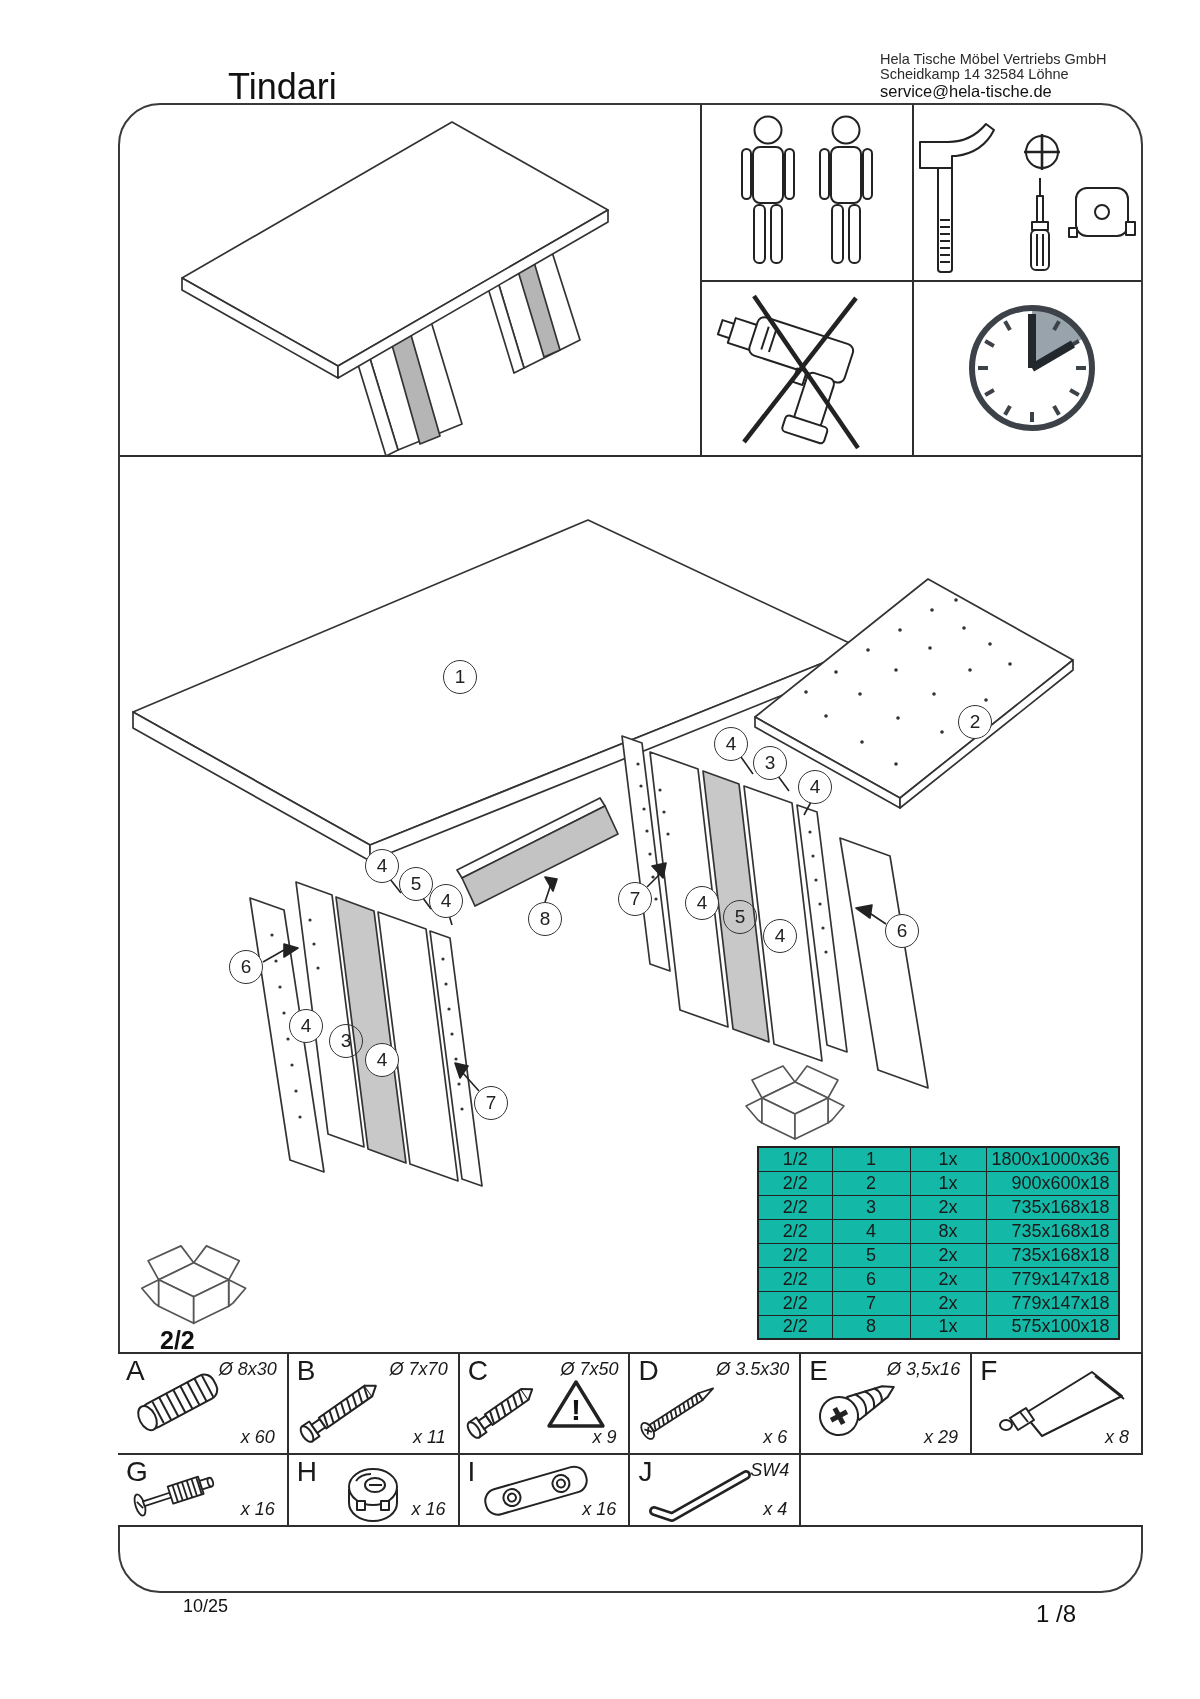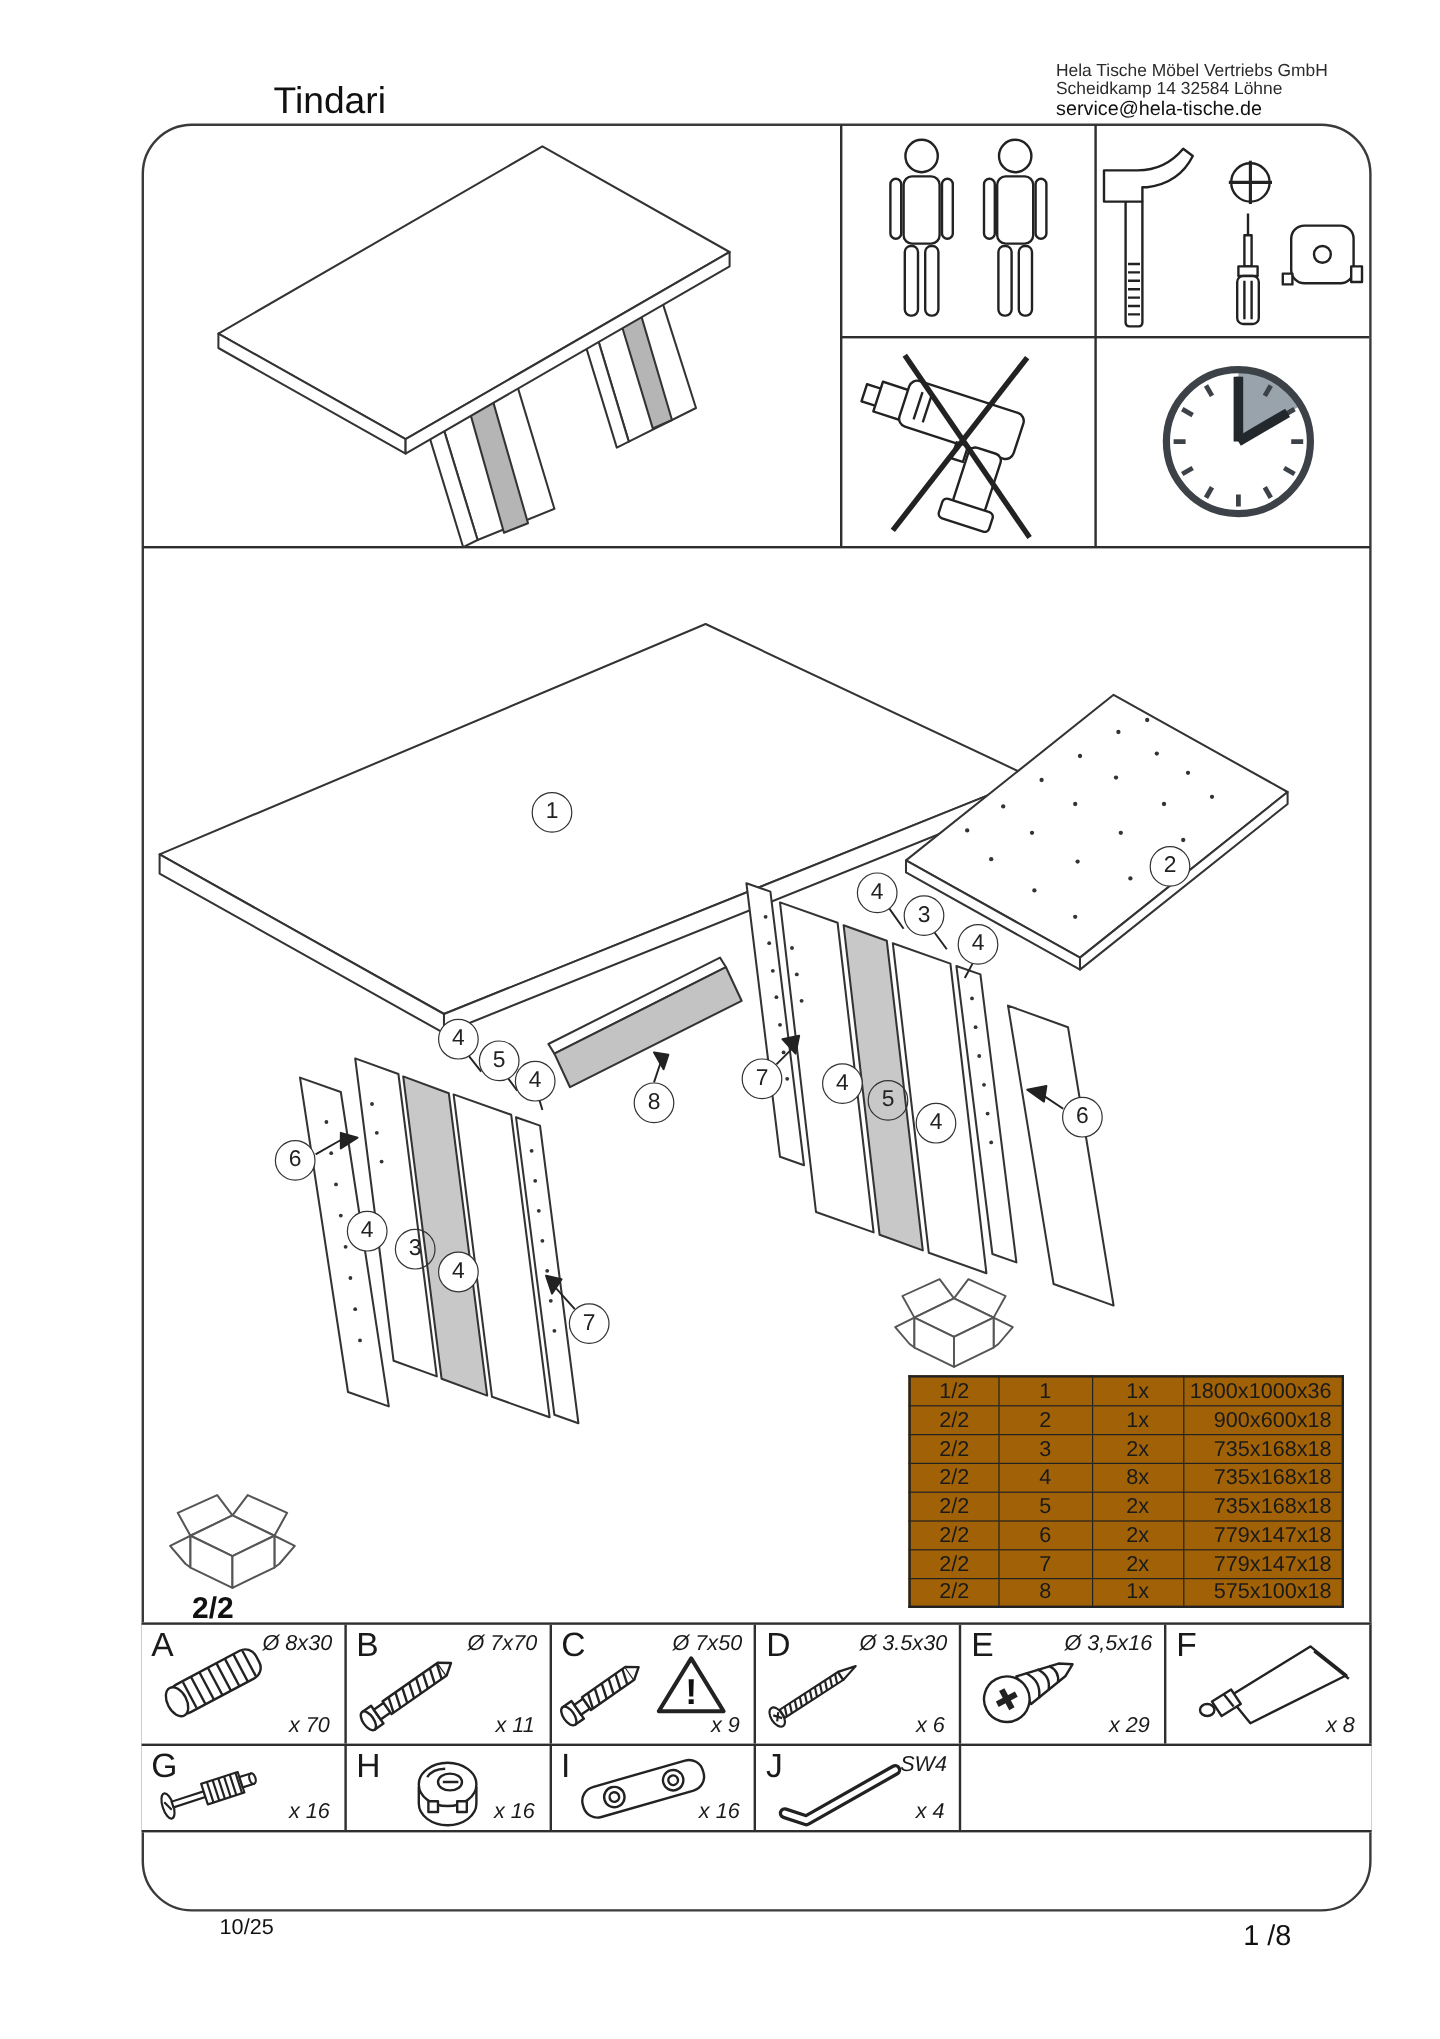--- a/index.html
+++ b/index.html
@@ -3,34 +3,34 @@
 <meta charset="utf-8">
 <style>
   * { box-sizing: border-box; margin: 0; padding: 0; }
   html,body { background:#fff; }
   body { width:1200px; height:1699px; font-family:"Liberation Sans", sans-serif; color:#1a1a1a; }
   .page { position:relative; width:1175px; height:1699px; background:#fff; overflow:hidden; }
   .abs { position:absolute; }
 
   .company { left:880px; top:52px; font-size:14.5px; line-height:15px; color:#2b2b2b; }
   .company .mail { font-size:16.5px; font-weight:500; color:#111; margin-top:2px; }
-  .title { left:228px; top:66px; font-size:31px; color:#111; }
+  .title { left:228px; top:66px; font-size:36px; color:#111; }
 
   .frame { left:118px; top:103px; width:1025px; height:1490px; border:2.2px solid #3a3a3a; border-radius:42px; }
 
   .hline, .vline { background:#2e2e2e; }
   .hline { height:2px; }
   .vline { width:2px; }
 
   .co { position:absolute; width:34px; height:34px; border:1.7px solid #333; border-radius:50%;
         display:flex; align-items:center; justify-content:center; font-size:19px; color:#222;
         background:#fff; }
   .co-clear { background:transparent; }
 
-  table.pt { border-collapse:collapse; background:#a16207; }
+  table.pt { border-collapse:collapse; background:#14b8a6; }
   table.pt td { border:1.6px solid #222; height:24px; font-size:18px; text-align:center; padding:0 5px; }
   table.pt td.sz { text-align:right; padding-right:8px; }
   table.pt { border:2px solid #222; }
 
   .box-label { left:160px; top:1326px; font-size:25px; font-weight:bold; color:#111; }
 
   .hw-row { position:absolute; left:118px; width:1025px; display:flex; background:#fff; }
   .hw-row1 { top:1352px; height:103px; border-top:2px solid #2e2e2e; border-bottom:2px solid #2e2e2e; }
   .hw-row2 { top:1455px; height:72px; border-bottom:2px solid #2e2e2e; }
   .hw-cell { position:relative; border-right:2px solid #2e2e2e; height:100%; }
@@ -394,21 +394,21 @@
           <line x1="32" y1="-13" x2="32" y2="13"></line>
             <line x1="40" y1="-13" x2="40" y2="13"></line>
           <line x1="48" y1="-13" x2="48" y2="13"></line>
             <line x1="56" y1="-13" x2="56" y2="13"></line>
           <line x1="64" y1="-13" x2="64" y2="13"></line>
             <line x1="72" y1="-12" x2="72" y2="12"></line>
         </g>
       </svg>
       <span class="hw-letter">A</span>
       <span class="hw-size">Ø 8x30</span>
-      <span class="hw-qty">x 70</span>
+      <span class="hw-qty">x 60</span>
     </div>
     <div class="hw-cell w6">
       <svg width="168" height="99" viewBox="0 0 168 99">
         <g transform="translate(18,80) rotate(-35)" stroke="#222" stroke-width="2" fill="#fff" stroke-linejoin="round">
           <rect x="0" y="-9" width="9" height="18"></rect>
           <ellipse cx="0" cy="0" rx="4.5" ry="9"></ellipse>
           <rect x="9" y="-5" width="10" height="10"></rect>
           <rect x="19" y="-6.5" width="56" height="13"></rect>
           <line x1="25" y1="-6.5" x2="21" y2="6.5"></line>
             <line x1="32" y1="-6.5" x2="28" y2="6.5"></line>

